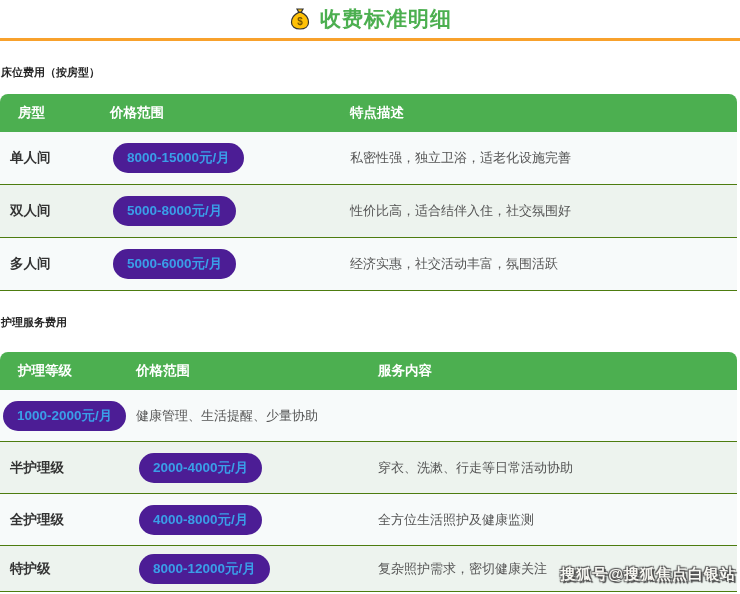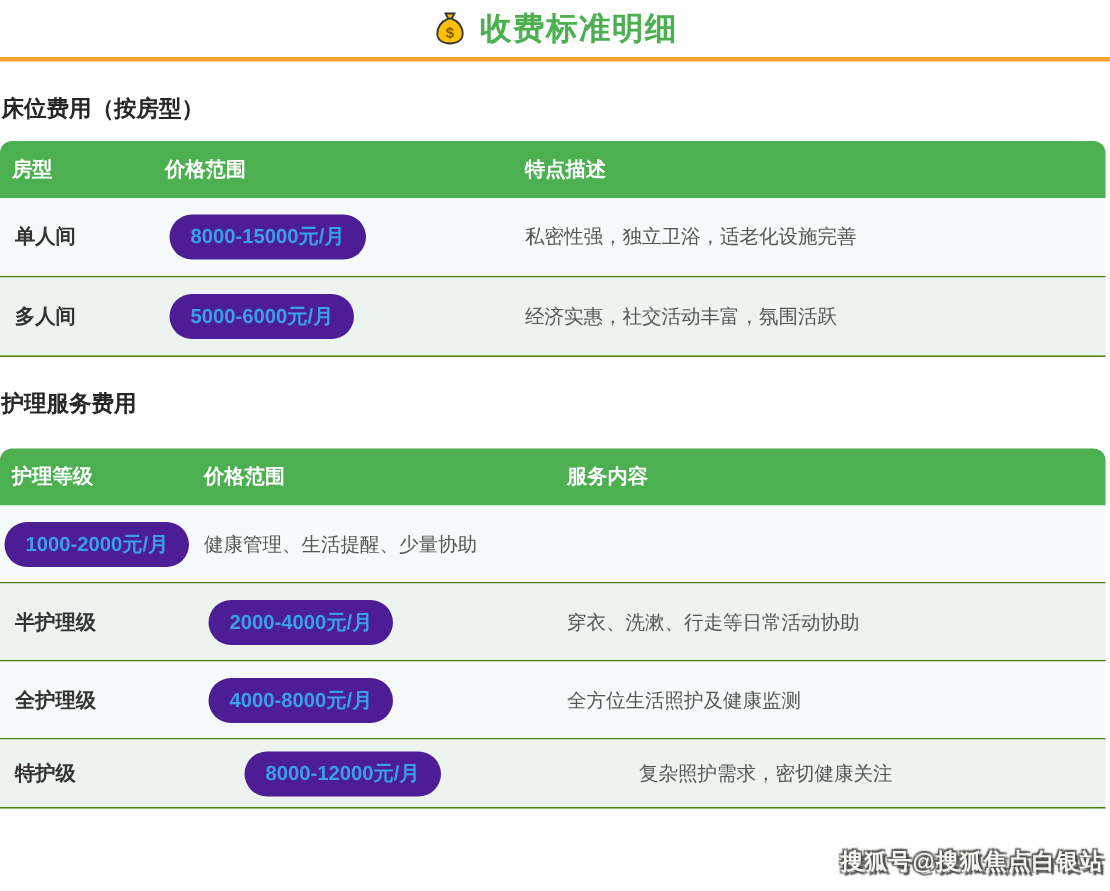--- a/index.html
+++ b/index.html
@@ -6,34 +6,34 @@
   .page{
     position:relative;width:740px;height:594px;overflow:hidden;background:#ffffff;
     font-family:"Liberation Sans","DejaVu Sans",sans-serif;
   }
   
   .title-wrap{height:38px;display:flex;align-items:center;justify-content:center;gap:8px;}
   .page-title{font-size:21px;font-weight:700;color:#4CAF50;letter-spacing:1px;text-align:right;}
   .money-icon{width:24px;height:24px;display:inline-block;}
   .title-divider{height:3px;background:#F8A12C;width:100%;}
   
-  .section-heading{margin:21px 0 0 1px;font-size:15px;font-weight:700;color:#262626;height:21px;line-height:21px;}
+  .section-heading{margin:21px 0 0 1px;font-size:11px;font-weight:700;color:#262626;height:21px;line-height:21px;}
   
   .table{width:737px;margin-top:11px;}
   .t1{margin-top:19px;}
   .grid{display:grid;align-items:center;}
   .t0 .grid{grid-template-columns:110px 240px 1fr;}
   .t1 .grid{grid-template-columns:136px 242px 1fr;}
   .thead{height:38px;background:#4CAF50;border-radius:8px 8px 0 0;}
   .th{color:#ffffff;font-weight:700;font-size:13.5px;}
-  .th.c1{padding-left:8px;}
+  .th.c1{padding-left:18px;}
   .row{border-bottom:1px solid #4d7c0f;}
   .t0 .row{height:52px;}
   .t1 .row{height:51px;}
-  .t1 .row:last-child{height:45px;gap:24px;}
+  .t1 .row:last-child{height:45px;}
   .row:nth-child(odd){background:#F7FAFA;}
   .row:nth-child(even){background:#EDF3EE;}
   .cell{font-size:13px;}
   .cell.name{padding-left:10px;font-weight:700;color:#333333;font-size:13.5px;}
   .cell.desc{color:#555555;}
   .pill{
     display:inline-block;margin-left:3px;padding:6px 14px;border-radius:15px;
     background:#4c1d95;color:#3A9EE8;font-weight:700;font-size:13.5px;white-space:nowrap;
   }
   
@@ -68,20 +68,25 @@
         <div class="th c2">价格范围</div>
         <div class="th c3">特点描述</div>
       </div>
       <div>
           <div class="row grid">
             <div class="cell name">单人间</div>
             <div class="cell"><span class="pill">8000-15000元/月</span></div>
             <div class="cell desc">私密性强，独立卫浴，适老化设施完善</div>
           </div>
           <div class="row grid">
+            <div class="cell name">双人间</div>
+            <div class="cell"><span class="pill">5000-8000元/月</span></div>
+            <div class="cell desc">性价比高，适合结伴入住，社交氛围好</div>
+          </div>
+          <div class="row grid">
             <div class="cell name">多人间</div>
             <div class="cell"><span class="pill">5000-6000元/月</span></div>
             <div class="cell desc">经济实惠，社交活动丰富，氛围活跃</div>
           </div>
         </div>
     </div>
   </div>
 
   <div>
     <div class="section-heading">护理服务费用</div>

